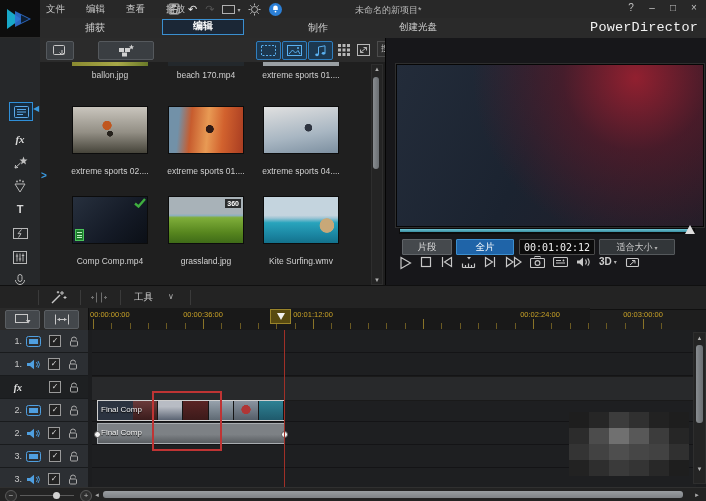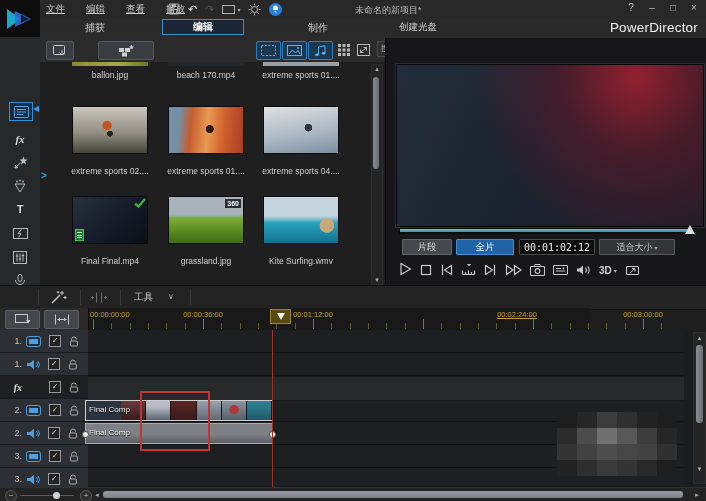--- a/index.html
+++ b/index.html
@@ -4,29 +4,29 @@
 <style>
   html,body{margin:0;padding:0;background:#000;}
   .app{position:relative;width:706px;height:501px;background:#1e1e1e;overflow:hidden;
        font-family:"Liberation Sans",sans-serif;color:#ccc;-webkit-font-smoothing:antialiased;}
   .abs{position:absolute;}
   svg{display:block;}
   
   .titlebar{position:absolute;left:0;top:0;width:706px;height:18px;background:#282828;border-bottom:1px solid #161616;}
   .logo{position:absolute;left:0;top:0;width:40px;height:37px;background:#0d0d0d;z-index:6;display:flex;align-items:center;justify-content:center;}
   .menus{position:absolute;left:46px;top:0;height:18px;display:flex;gap:21px;align-items:center;font-size:9.5px;color:#c8c8c8;}
-  .menus span{cursor:default;text-decoration:underline;}
+  .menus span{cursor:default;}
   .tb-icons{position:absolute;left:168px;top:0;height:18px;display:flex;gap:8px;align-items:center;}
   .glyph{font-size:11px;line-height:1;}
   .proj-title{position:absolute;left:355px;top:4px;font-size:9px;color:#b8b8b8;}
   .winctl{position:absolute;right:6px;top:2px;display:flex;gap:9px;font-size:10px;color:#c0c0c0;}
   .winctl span{width:12px;text-align:center;cursor:default;}
   .notif{width:13px;height:13px;border-radius:50%;background:#2b7fd6;display:flex;align-items:center;justify-content:center;}
   
-  .tabbar{position:absolute;left:0;top:18px;width:706px;height:20px;background:#2a2a2a;border-bottom:1px solid #121212;}
+  .tabbar{position:absolute;left:0;top:18px;width:706px;height:20px;background:#2a2a2a;border-bottom:1px solid #121212;font-family:Liberation Mono, monospace;}
   .mtab{position:absolute;top:3px;font-size:10px;color:#cfcfcf;text-align:center;cursor:default;}
   .mtab.active{top:1px;height:14px;line-height:14px;border:1px solid #3a8fd0;background:#1b2736;color:#fff;font-weight:bold;}
   .brand{position:absolute;right:8px;top:2px;font-size:13.5px;font-weight:300;color:#f2f2f2;letter-spacing:.2px;}
   
   .sidebar{position:absolute;left:0;top:38px;width:40px;height:247px;background:#26282a;border-right:1px solid #171717;}
   .room{position:absolute;left:0;width:40px;height:22px;display:flex;align-items:center;justify-content:center;cursor:default;}
   .room.sel{left:9px;width:22px;height:17px;border:1px solid #2f8fd8;background:#16за;background:#162c40;}
   .fx-txt{font-style:italic;font-weight:bold;font-size:11px;color:#d8d8d8;font-family:"Liberation Serif",serif;}
   .t-txt{font-size:11px;color:#d8d8d8;font-weight:bold;}
   .navbtn{position:absolute;top:273px;width:13px;height:9px;font-size:6px;line-height:9px;text-align:center;color:#9a9a9a;background:#2e3032;border:1px solid #3c3e40;}
@@ -59,21 +59,21 @@
   .divdots i{width:2px;height:2px;background:#6a6a6a;border-radius:50%;}
   
   .preview{position:absolute;left:385px;top:38px;width:321px;height:247px;background:#17171a;border-left:1px solid #050505;}
   .video{position:absolute;left:10px;top:26px;width:306px;height:161px;border:1px solid #060606;outline:1px solid #2e2e2e;
          background:radial-gradient(circle at 78% 8%,rgba(158,32,48,.9),rgba(104,24,40,.55) 26%,rgba(0,0,0,0) 58%),
                     linear-gradient(115deg,#232c3a 0%,#1b2330 45%,#241d28 100%);}
   .seekbar{position:absolute;left:13px;top:190px;width:296px;height:6px;background:#0c0c0c;}
   .seekline{position:absolute;left:1px;top:1px;height:3px;background:linear-gradient(180deg,#6cc4d4,#3b8ea0);}
   .seekhandle{position:absolute;top:-3px;width:0;height:0;border-left:5px solid transparent;border-right:5px solid transparent;border-bottom:9px solid #dedede;}
   .pbtn{position:absolute;top:201px;height:14px;font-size:9.5px;display:flex;align-items:center;justify-content:center;border-radius:1px;cursor:default;}
-  .transport{position:absolute;left:13px;top:218px;display:flex;gap:8px;align-items:flex-end;height:20px;}
+  .transport{position:absolute;left:13px;top:218px;display:flex;gap:8px;align-items:flex-start;height:20px;}
   .tpi{display:flex;align-items:center;}
   .lbl3d{font-size:10px;color:#cfcfcf;font-weight:bold;}
   .smallchev{font-size:6px;color:#b0b0b0;margin-left:2px;}
   
   .ttoolbar{position:absolute;left:0;top:285px;width:706px;height:23px;background:#232323;border-top:1px solid #101010;border-bottom:1px solid #101010;}
   .tt-sep{position:absolute;top:4px;width:1px;height:15px;background:#3a3a3a;}
   
   .ruler{position:absolute;left:0;top:308px;width:590px;height:22px;background:#191919;border-bottom:1px solid #0d0d0d;}
   .rulercorner{position:absolute;left:0;top:0;width:88px;height:22px;background:#2a2a2a;border-right:1px solid #101010;}
   .rbtn{position:absolute;top:2px;width:33px;height:17px;background:#43474b;border:1px solid #5a5e62;border-radius:2px;display:flex;align-items:center;justify-content:center;}
@@ -84,21 +84,21 @@
   .playhead i{width:0;height:0;border-left:4px solid transparent;border-right:4px solid transparent;border-top:7px solid #f0f0f0;}
   
   .tracks{position:absolute;left:0;top:330px;width:706px;height:157px;overflow:hidden;background:#1c1d1f;}
   .theader{position:absolute;left:0;top:0;width:88px;height:161px;background:#25272a;}
   .trow{position:absolute;left:0;width:88px;height:22px;background:#2c2f33;border-bottom:1px solid #191b1d;display:flex;align-items:center;}
   .trow.fxrow{background:#1e2022;}
   .tnum{width:22px;text-align:right;font-size:9px;color:#c8c8c8;margin-right:4px;}
   .tnum.fx{font-style:italic;font-weight:bold;font-size:10px;font-family:"Liberation Serif",serif;color:#e0e0e0;}
   .cb{width:10px;height:10px;border:1px solid #9a9a9a;background:#222;font-size:8px;line-height:10px;text-align:center;color:#ddd;margin-left:8px;}
   .lockw{margin-left:8px;}
-  .tcontent{position:absolute;left:80px;top:0;width:604px;height:161px;
+  .tcontent{position:absolute;left:92px;top:0;width:604px;height:161px;
             background:repeating-linear-gradient(180deg,#1e1f21 0 22px,#141416 22px 23px);}
   .fxstrip{position:absolute;left:0;top:46px;width:604px;height:23px;background:#28292b;border-top:1px solid #1a1a1a;border-bottom:1px solid #1a1a1a;}
   .clip-video{position:absolute;left:5px;top:70px;width:188px;height:21px;background:#2b3340;border:1px solid #cfcfcf;box-sizing:border-box;display:flex;z-index:2;}
   .clip-label{position:absolute;left:3px;top:4px;font-size:8px;color:#eee;z-index:3;white-space:nowrap;text-shadow:0 1px 1px #000;}
   .filmstrip{position:absolute;left:35px;top:0;right:0;bottom:0;display:flex;}
   .filmstrip i{flex:1;border-right:1px solid #15151
 
 5;border-right:1px solid #151515;}
   .f1{background:linear-gradient(180deg,#6a3a3a,#3a1c1c);}
   .f2{background:linear-gradient(180deg,#b8bcc4 30%,#5a6372);}
@@ -339,21 +339,21 @@
       <span class="meter">
           <i></i>
           <i></i>
           <i></i>
         </span>
     </div>
     <div class="thumb t-grass" style="left:128px;top:134px;">
       <span class="badge360">360</span>
     </div>
     <div class="thumb t-kite" style="left:223px;top:134px;"></div>
-    <div class="lib-name" style="left:15px;top:194px;">Final Final.mp4</div>
+    <div class="lib-name" style="left:15px;top:194px;">Comp Comp.mp4</div>
     <div class="lib-name" style="left:111px;top:194px;">grassland.jpg</div>
     <div class="lib-name" style="left:206px;top:194px;">Kite Surfing.wmv</div>
 
     <div class="vscroll" style="left:331px;top:2px;width:10px;height:219px;">
       <span class="scr-arrow" style="top:0;">▲</span>
       <div class="scr-thumb" style="left:1px;top:12px;width:6px;height:92px;"></div>
       <span class="scr-arrow" style="bottom:0;">▼</span>
     </div>
   </div>
   <span class="expander">&gt;</span>
@@ -477,21 +477,21 @@
     <span class="tt-sep" style="left:190px;"></span>
   </div>
 
   <div class="ruler">
     <div class="ticks" style="left:93px;width:580px;"></div>
     <div class="ticksmajor" style="left:93px;width:580px;"></div>
     <span class="rlabel" style="left:90px;">00:00:00:00</span>
     <span class="rlabel" style="left:203px;transform:translateX(-50%);">00:00:36:00</span>
     <span class="rlabel" style="left:313px;transform:translateX(-50%);">00:01:12:00</span>
     <span class="rlabel" style="left:423px;transform:translateX(-50%);margin-top:40px;">00:01:48:00</span>
-    <span class="rlabel" style="left:517px;transform:translateX(-50%);text-decoration:underline;">00:02:24:00</span>
+    <span class="rlabel" style="left:540px;transform:translateX(-50%);">00:02:24:00</span>
     <span class="rlabel" style="left:643px;transform:translateX(-50%);">00:03:00:00</span>
     <div class="rulercorner">
       <div class="rbtn" style="left:5px;">
         <svg width="16" height="11" viewBox="0 0 16 11">
             <rect x="0.5" y="0.5" width="12" height="8" fill="none" stroke="#c8c8c8"></rect>
             <polygon points="11,6 15.5,6 13.2,9.5" fill="#c8c8c8"></polygon>
           </svg>
       </div>
       <div class="rbtn" style="left:44px;">
         <svg width="16" height="11" viewBox="0 0 16 11">

